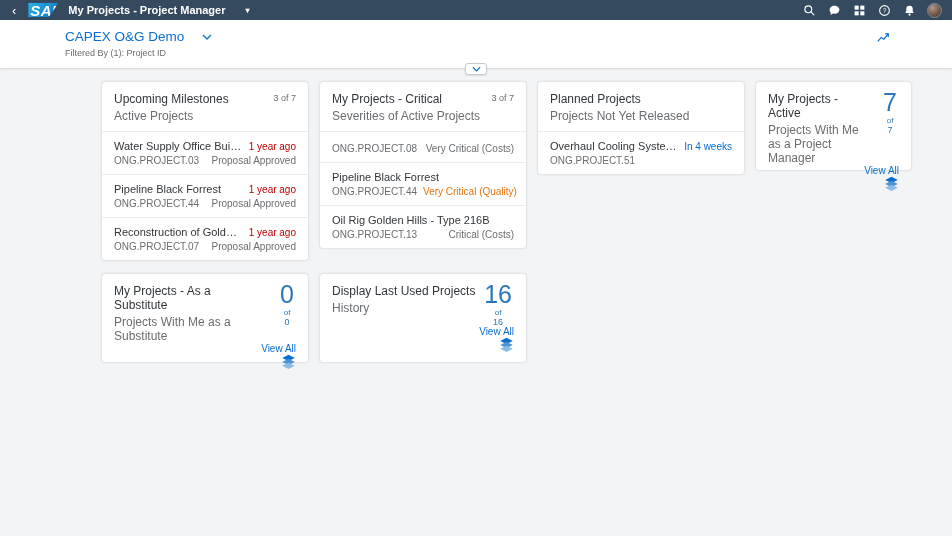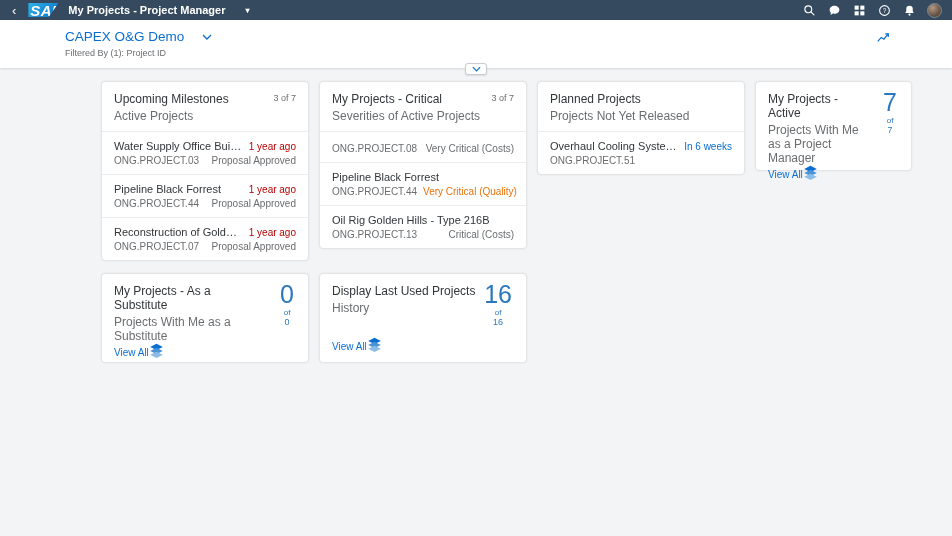--- a/index.html
+++ b/index.html
@@ -52,21 +52,21 @@
   .info { color:#0a6ed1; }
 
   
   .kpi-card { position:relative; height:90px; padding:10px 12px; display:flex; flex-direction:column; justify-content:space-between; }
   .kpi-card.narrow { width:200px; }
   .kpi-head { padding-right:34px; }
   .kpi-block { position:absolute; top:8px; right:14px; text-align:center; color:#2a77bd; line-height:1; }
   .kpi-value { font-size:25px; font-weight:300; }
   .kpi-of { font-size:8px; margin-top:2px; }
   .kpi-total { font-size:9px; margin-top:1px; }
-  .kpi-footer { display:flex; justify-content:flex-start; align-items:flex-end; }
+  .kpi-footer { display:flex; justify-content:flex-start; align-items:flex-end;flex-direction:column; }
   .view-all { font-size:10px; color:#0a6ed1; text-decoration:none; cursor:pointer; }
   .tile-icon svg { display:block; }
 </style>
 </head>
 <body>
 
 <div class="shellbar">
   <button class="shell-back">‹</button>
   <div class="sap-logo">
     <span>SAP</span>
@@ -220,21 +220,21 @@
       <div class="card-head">
         <div class="title-row">
           <span class="card-title">Planned Projects</span>
         </div>
         <div class="card-subtitle">Projects Not Yet Released</div>
       </div>
       <div>
         <div class="item">
           <div class="row">
             <span class="name">Overhaul Cooling System Section 2...</span>
-            <span class="meta info">In 6 weeks</span>
+            <span class="meta info">In 4 weeks</span>
           </div>
           <div class="row row2">
             <span class="proj-id">ONG.PROJECT.51</span>
           </div>
         </div>
       </div>
     </div>
 
     <div class="card kpi-card narrow">
       <div class="kpi-head">

